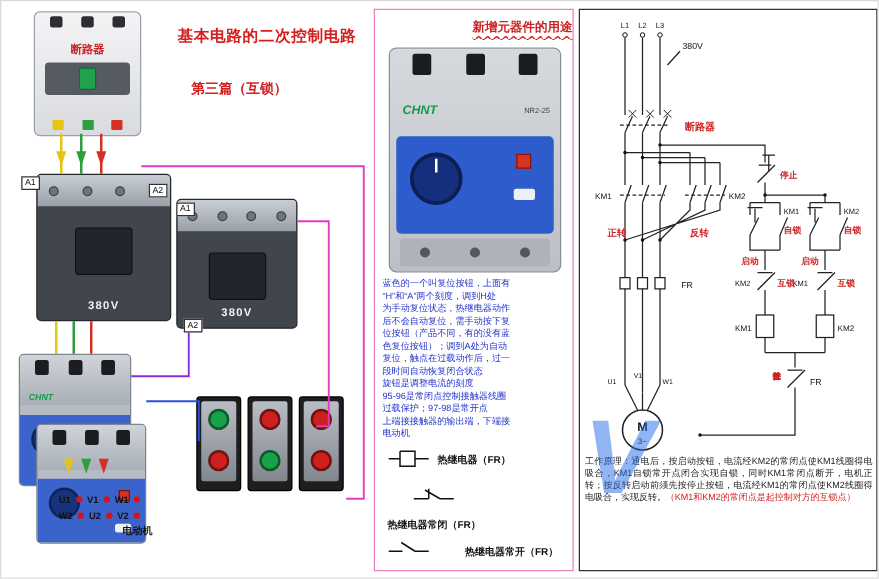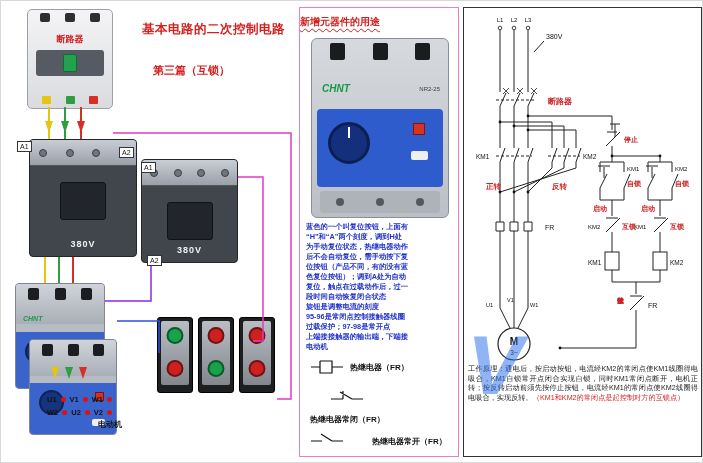--- a/index.html
+++ b/index.html
@@ -50,35 +50,35 @@
   .mtrow { display:flex; gap:4px; align-items:center; font-size:7.5px; font-weight:bold; color:#111; }
   .mtrow .dot { width:5px; height:5px; border-radius:50%; background:#d11; }
   .mr1 { left:46px; top:394px; } .mr2 { left:46px; top:407px; }
   .motor-label { left:97px; top:418px; font-size:8px; color:#111; font-weight:bold; }
 
   .title { left:122px; top:20px; color:#d41f1f; font-size:12.5px; font-weight:bold; letter-spacing:.5px;margin-left:19px; }
   .subtitle { left:152px; top:62px; color:#d41f1f; font-size:11px; font-weight:bold; }
 
   
   .mid-box { left:298px; top:6px; width:160px; height:450px; border:1px solid #ec7fc0; background:#fff; }
-  .mid-title { position:absolute; top:7px; width:100%; text-align:left; color:#cc2222; font-size:10px; font-weight:bold; }
+  .mid-title { position:absolute; top:7px; width:100%; text-align:right; color:#cc2222; font-size:10px; font-weight:bold; }
   .mid-title span { text-decoration:underline wavy #cc2222 1px; text-underline-offset:3px; }
   .mid-photo { position:absolute; left:11px; top:30px; width:138px; height:180px; background:linear-gradient(#d6d9dd,#bcc0c6); border:1px solid #8b9097; border-radius:6px; }
   .mp-posts { position:absolute; top:4px; left:18px; right:18px; display:flex; justify-content:space-between; }
   .mp-posts i { width:15px; height:17px; background:#1b1c1e; border-radius:2px; }
   .mp-brand { position:absolute; left:10px; top:44px; color:#13994b; font-size:10px; font-weight:bold; font-style:italic; }
   .mp-model { position:absolute; right:8px; top:47px; color:#3a3d41; font-size:6px; }
   .mp-blue { position:absolute; left:5px; right:5px; top:70px; height:78px; background:#2f5ccc; border-radius:4px; }
   .mp-dial { position:absolute; left:11px; top:13px; width:42px; height:42px; border-radius:50%; background:#14307c; border:3px solid #0c1f52; }
   .mp-dial::after { content:""; position:absolute; left:50%; top:2px; width:2px; height:11px; background:#fff; transform:translateX(-50%); }
   .mp-red { position:absolute; right:18px; top:14px; width:12px; height:12px; background:#d43424; border:1px solid #8f0f06; }
   .mp-white { position:absolute; right:15px; top:42px; width:17px; height:9px; background:#eef0f6; border-radius:2px; }
   .mp-bottom { position:absolute; bottom:4px; left:8px; right:8px; height:22px; background:#aeb3ba; border-radius:3px; display:flex; align-items:center; justify-content:space-around; }
   .mp-bottom i { width:8px; height:8px; background:#54585e; border-radius:50%; }
-  .mid-desc { position:absolute; left:6px; top:214px; width:148px; color:#2233cc; font-size:7.3px; line-height:10px; white-space:pre-line;font-weight:bold; }
+  .mid-desc { position:absolute; left:6px; top:214px; width:148px; color:#2233cc; font-size:7.3px; line-height:10px; white-space:pre-line; }
   .sym-row { position:absolute; left:10px; display:flex; align-items:center; gap:6px; color:#111; font-size:8px; font-weight:bold; }
   .s1 { top:350px;text-align:center; } .s2 { top:382px;flex-direction:column; } .s3 { top:424px;gap:28px; }
 
   
   .schem { left:462px; top:6px; width:239px; height:450px; border:1px solid #333; background:#fff; }
   .principle { position:absolute; left:4px; top:356px; width:230px; font-size:7.2px; line-height:9.6px; color:#1c1c1c; text-align:justify; }
   .principle .pr { color:#d41f1f; }
 
   
   .wm-v { left:466px; top:322px; font-size:84px; font-weight:bold; font-style:italic; color:rgba(35,105,235,.5); line-height:1; z-index:6; pointer-events:none; }

